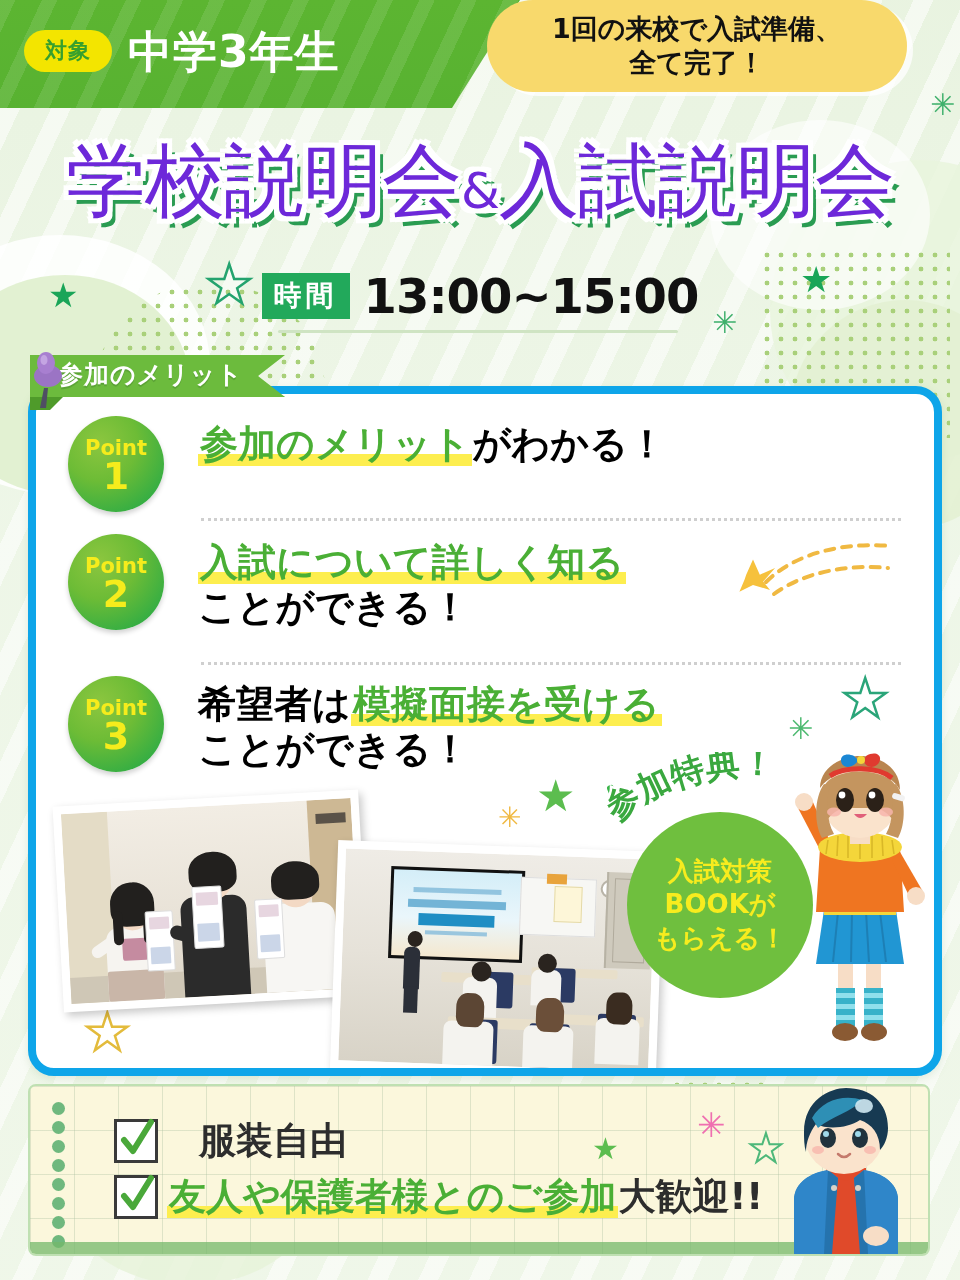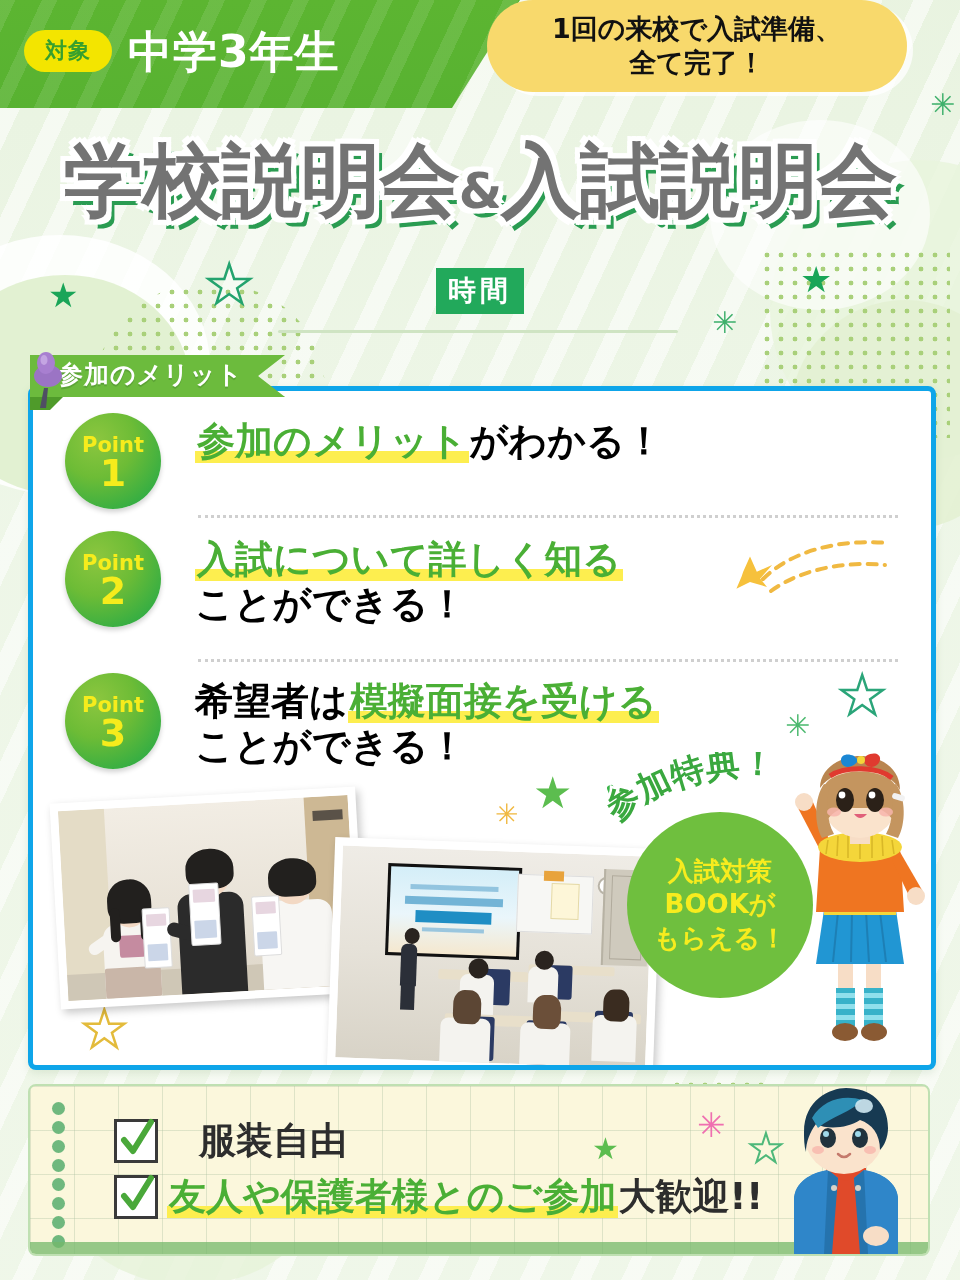--- a/index.html
+++ b/index.html
@@ -63,21 +63,21 @@
   .promise-box{
     position:absolute;left:487px;top:0;width:420px;height:92px;border-radius:46px;
     background:#f8d96c;display:flex;flex-direction:column;align-items:center;justify-content:center;
     color:#111;font-size:27px;font-weight:bold;line-height:1.25;text-align:center;
     box-shadow:6px 4px 0 rgba(255,255,255,.75);
   }
 
   
   .title-wrap{position:absolute;left:0;top:128px;width:960px;text-align:center;z-index:6;}
   .main-title{
-    font-size:80px;font-weight:bold;letter-spacing:-1px;color:#737373;
+    font-size:80px;font-weight:normal;letter-spacing:-1px;color:#6d28d9;
     text-shadow:
       -5px -5px 0 #fff, 5px -5px 0 #fff, -5px 5px 0 #fff, 5px 5px 0 #fff,
       0 -5px 0 #fff, 0 5px 0 #fff, -5px 0 0 #fff, 5px 0 0 #fff,
       8px 9px 0 #2a9c52;
     white-space:nowrap;
   }
   .main-title .amp{font-size:50px;}
 
   
   .time-row{position:absolute;left:0;top:268px;width:960px;display:flex;
@@ -97,21 +97,21 @@
   .ribbon-shadow{position:absolute;left:30px;top:390px;width:40px;height:20px;
     background:#4f9b2a;z-index:8;clip-path:polygon(0 0,40px 0,20px 20px,0 20px);}
   .ribbon-text{position:absolute;left:58px;top:358px;color:#fff;font-size:25px;
     font-weight:bold;letter-spacing:1px;z-index:10;
     text-shadow:0 2px 0 rgba(60,120,40,.35);}
   .pin{position:absolute;left:26px;top:340px;z-index:11;}
 
   
   .card{
     position:absolute;left:28px;top:386px;width:898px;height:674px;
-    background:#fff;border:5px solid #0ea5e9;border-radius:8px;
+    background:#fff;border:8px solid #0ea5e9;border-radius:26px;
     box-shadow:0 3px 8px rgba(120,160,110,.18);z-index:7;overflow:hidden;
   }
 
   
   .point{position:absolute;display:flex;align-items:flex-start;}
   .badge{
     width:96px;height:96px;border-radius:50%;flex:0 0 96px;
     background:radial-gradient(circle at 33% 28%, #8cc63f 0%, #6dbc36 40%, #17a64a 100%);
     box-shadow:0 3px 5px rgba(0,0,0,.18);
     display:flex;flex-direction:column;align-items:center;justify-content:center;
@@ -249,20 +249,21 @@
 </div>
 
 <div class="title-wrap">
   <div class="main-title">
     <span>学校説明会</span><span class="amp">&amp;</span><span>入試説明会</span>
   </div>
 </div>
 
 <div class="time-row">
   <span class="time-label">時間</span>
+  <span class="time-value">13:00~15:00</span>
 </div>
 <div class="time-rule"></div>
 
 <div class="ribbon-shadow"></div>
 <div class="ribbon"></div>
 <div class="ribbon-text">参加のメリット</div>
 <svg class="pin" width="46" height="70" viewBox="0 0 46 70">
   <path d="M18 48 L14 68 L20 68 L22 48 Z" fill="#4f4f63"></path>
   <ellipse cx="22" cy="36" rx="14" ry="11" fill="#9b74c4"></ellipse>
   <ellipse cx="20" cy="23" rx="9" ry="11" fill="#a87fd0"></ellipse>

